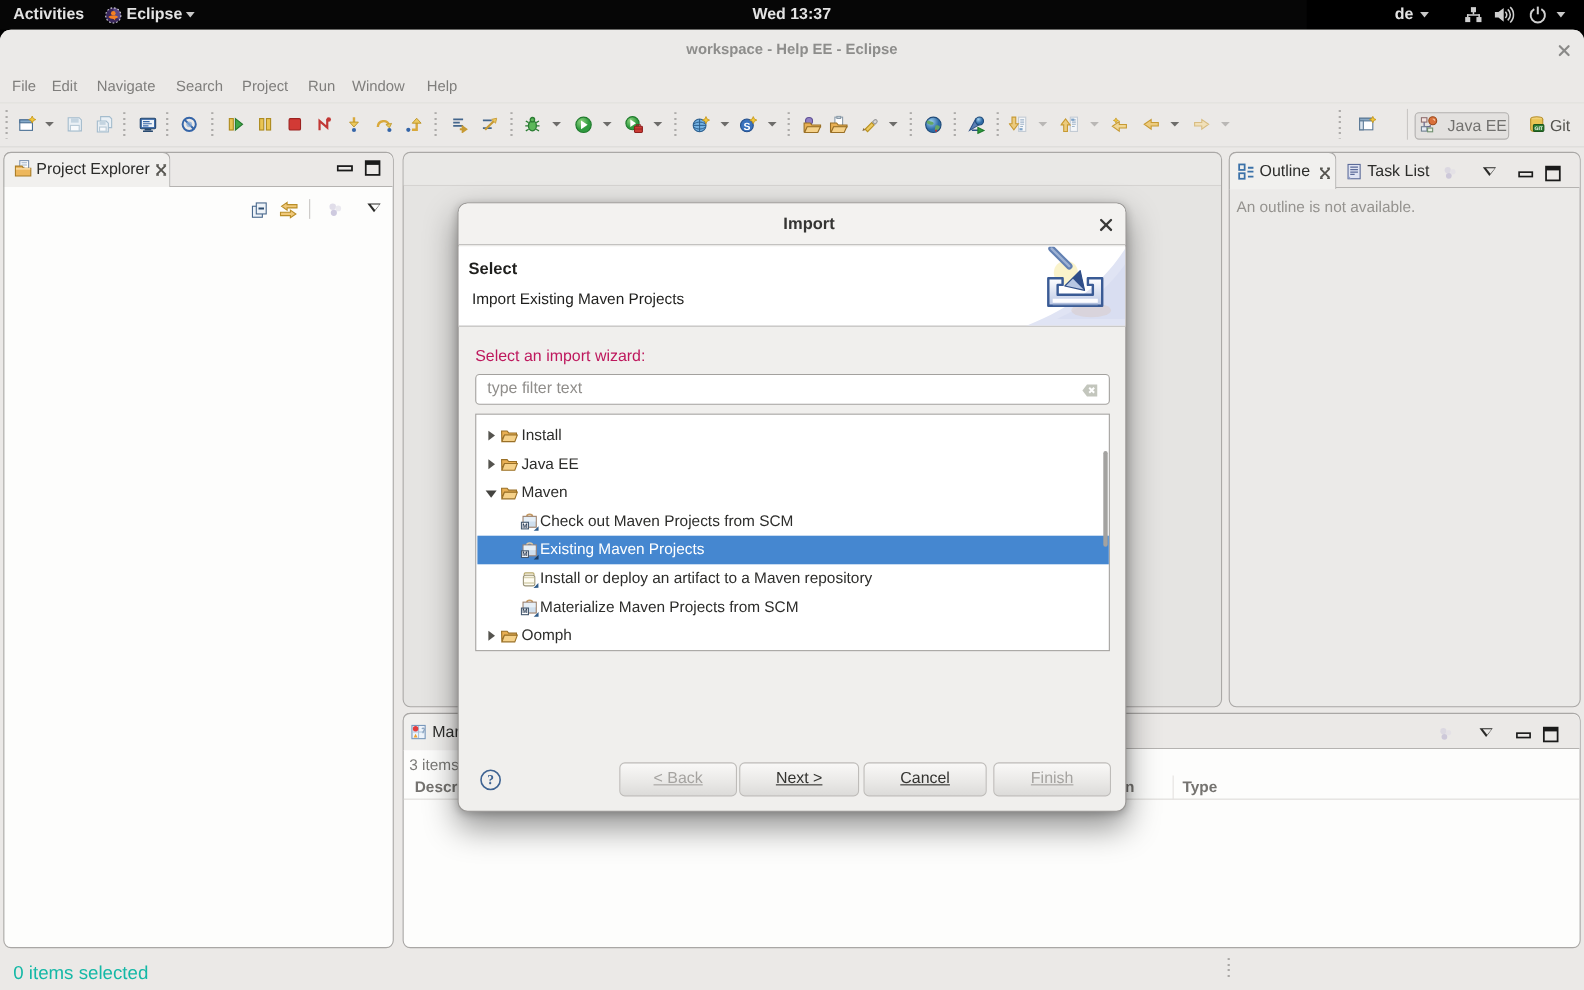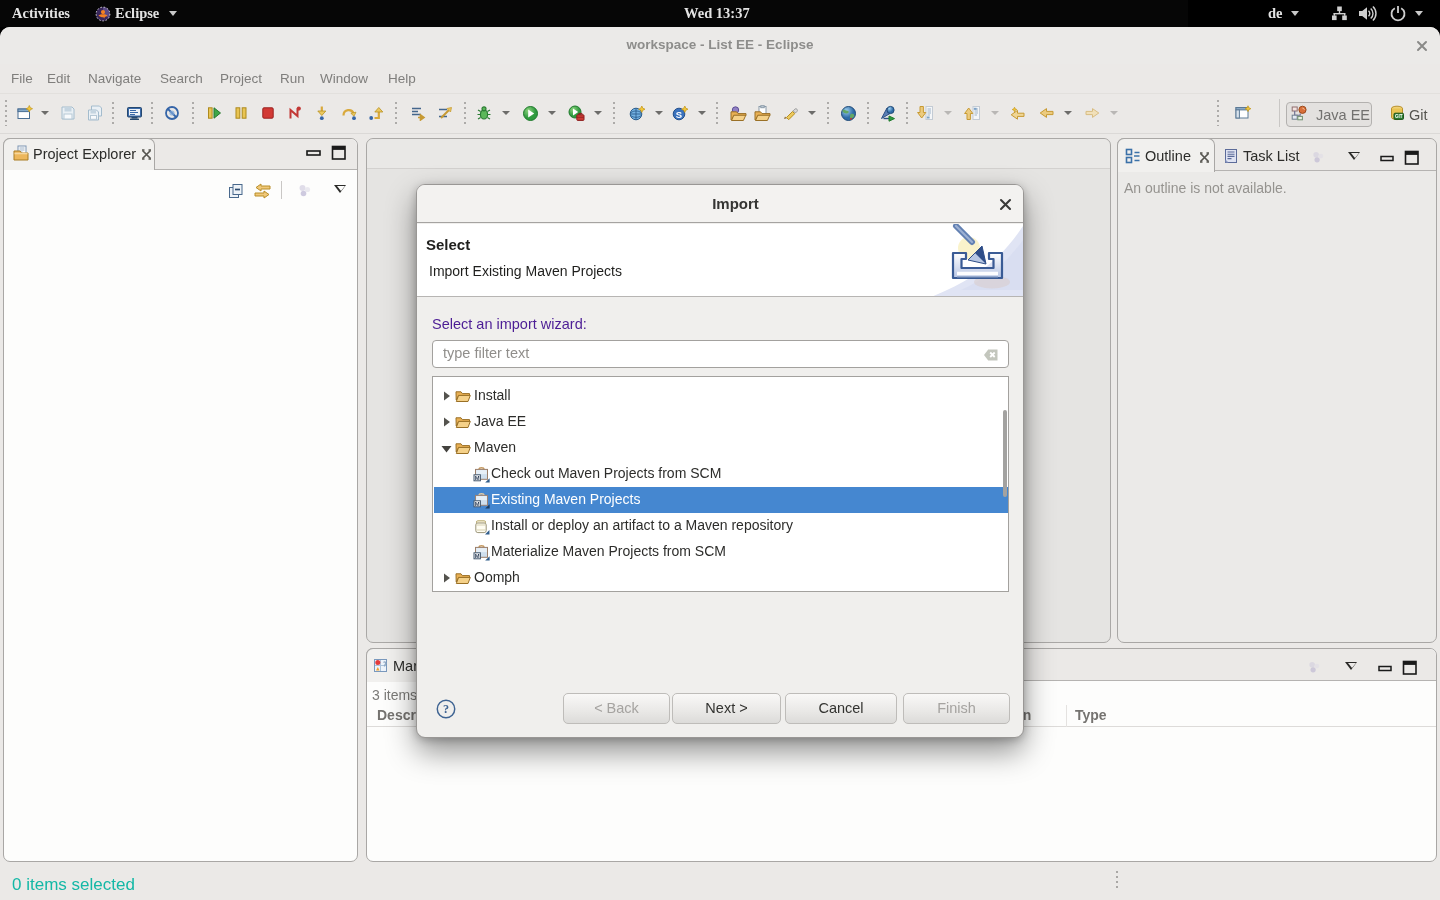--- a/index.html
+++ b/index.html
@@ -1,21 +1,21 @@
 <!DOCTYPE html>
 <html><head>
 <meta charset="utf-8">
 <style>
   * { margin:0; padding:0; box-sizing:border-box; }
   html,body { width:1440px; height:900px; overflow:hidden; }
   body { font-family:"Liberation Sans",sans-serif; background:#000; position:relative; }
   .abs { position:absolute; }
   svg { display:block; }
   
-  #topbar { position:absolute; left:0; top:0; width:1188px; height:27px; background:#060606; color:#e3e3e3; font-size:14.5px; font-weight:bold;font-family:Liberation Serif, serif; }
+  #topbar { position:absolute; left:0; top:0; width:1188px; height:27px; background:#060606; color:#e3e3e3; font-size:14.5px; font-weight:bold; }
   #topbar .it { position:absolute; top:4.5px; }
   .tri-dn { display:inline-block; width:0; height:0; border-left:4.5px solid transparent; border-right:4.5px solid transparent; border-top:5px solid #c9c9c9; }
   
   #win { position:absolute; left:0; top:27px; width:1440px; height:873px; background:#ebe9e7; border-radius:10px 10px 0 0; }
   #titlebar { position:absolute; left:0; top:27px; width:1440px; height:37px; border-radius:10px 10px 0 0; background:#ebeae8; }
   #titlebar .t { position:absolute; top:10px; width:100%; text-align:center; font-size:13.5px; font-weight:bold; color:#8d8d8b; }
   #menubar { position:absolute; left:0; top:64px; width:1440px; height:29px; }
   #menubar span { position:absolute; top:7px; font-size:13.5px; color:#7f7e7c; }
   #toolbar { position:absolute; left:0; top:93px; width:1440px; height:41px; border-top:1px solid #e2e0dd; border-bottom:1px solid #dbd9d7; }
   .tbi { position:absolute; top:105px; }
@@ -27,21 +27,21 @@
   .panel { position:absolute; background:#fdfdfc; border:1px solid #a9a7a5; border-radius:7px; }
   .tabstrip { position:absolute; left:0; top:0; width:100%; background:#ebe9e7; border-bottom:1px solid #b5b3b1; border-radius:7px 7px 0 0; }
   .tab-active { position:absolute; background:#f1f0ee; border:1px solid #a9a7a5; border-bottom:none; border-radius:7px 7px 0 0; }
   .tabtxt { font-size:14.5px; color:#2c2c2a; }
   .dim { color:#95938f; }
   
   #dlg { position:absolute; left:416px; top:184px; width:608px; height:554px; background:#f0efed; border:1px solid #999795; border-radius:9px; box-shadow:0 14px 30px rgba(0,0,0,.42), 0 2px 8px rgba(0,0,0,.22); }
   #dlg-title { position:absolute; left:0; top:0; width:100%; height:38px; background:#f3f2f0; border-bottom:1px solid #a5a3a1; border-radius:8px 8px 0 0; }
   #dlg-title .t { position:absolute; top:10px; width:100%; text-align:center; font-weight:bold; font-size:15px; color:#353533;padding-left:31px; }
   #dlg-head { position:absolute; left:0; top:39px; width:100%; height:73px; background:#fff; border-bottom:1px solid #b7b5b3; overflow:hidden; }
-  .btn { position:absolute; height:31px; border:1px solid #bebcb9; border-radius:5px; background:linear-gradient(#f9f8f7,#e9e8e6 60%,#dcdbd9); font-size:14.5px; color:#333330; text-align:center; line-height:29px; }
+  .btn { position:absolute; height:31px; border:1px solid #bebcb9; border-radius:5px; background:linear-gradient(#f9f8f7,#e9e8e6 60%,#dcdbd9); font-size:14.5px; color:#333330; text-align:center; line-height:29px;text-decoration:underline; }
   .btn.dis { color:#a5a3a0; }
   .row { position:absolute; left:1px; height:26px; font-size:14px; color:#2d2d2b; white-space:nowrap; }
   .row .lbl { position:absolute; top:4px;text-align:right; }
 </style>
 </head>
 <body>
 
 <div id="topbar">
   <span class="it" style="left:12px;">Activities</span>
   <svg class="abs" style="left:95px;top:5.5px;" width="16" height="16" viewBox="0 0 16 16">
@@ -72,21 +72,21 @@
   </svg>
   <svg class="abs" style="left:1389px;top:4.5px;" width="18" height="18" viewBox="0 0 18 18">
     <path d="M5.8 3.2a6.5 6.5 0 1 0 6.4 0" fill="none" stroke="#cfcfcf" stroke-width="1.8"></path>
     <rect x="8.1" y="1" width="1.8" height="7" fill="#cfcfcf"></rect>
   </svg>
   <div class="abs tri-dn" style="left:1415px;top:11px;"></div>
 </div>
 
 <div id="win"></div>
 <div id="titlebar">
-    <div class="t">workspace - List EE - Eclipse</div>
+    <div class="t">workspace - Help EE - Eclipse</div>
   <svg class="abs" style="left:1416px;top:12.5px;" width="12" height="12" viewBox="0 0 12 12">
     <path d="M2 2l8 8M10 2l-8 8" stroke="#8a8a88" stroke-width="2" stroke-linecap="round"></path>
   </svg>
 </div>
 <div id="menubar">
   <span style="left:11px;">File</span>
   <span style="left:47px;">Edit</span>
   <span style="left:88px;">Navigate</span>
   <span style="left:160px;">Search</span>
   <span style="left:220px;">Project</span>
@@ -446,21 +446,21 @@
       <g>
         <path d="M63 2 L79 18" stroke="#6280b2" stroke-width="6" stroke-linecap="round"></path>
         <path d="M63 2 L79 18" stroke="#9db1d3" stroke-width="2.2" stroke-linecap="round"></path>
         <path d="M93 40 L89 22 L75 36 Z" fill="#b7c7e3" stroke="#2e4d86" stroke-width="1" stroke-linejoin="round"></path>
         <path d="M93 40 L89 22 L82 29 Z" fill="#2f4e89"></path>
       </g>
     </svg>
     <span class="abs" style="left:9px;top:12px;font-size:15px;font-weight:bold;color:#1f1f1d;">Select</span>
     <span class="abs" style="left:12px;top:39px;font-size:14px;color:#1f1f1d;">Import Existing Maven Projects</span>
   </div>
-  <span class="abs" style="left:15px;top:131px;font-size:14.5px;color:#4c1d95;">Select an import wizard:</span>
+  <span class="abs" style="left:15px;top:131px;font-size:14.5px;color:#be185d;">Select an import wizard:</span>
 
   <div class="abs" style="left:15px;top:155px;width:577px;height:28px;background:#fff;border:1px solid #a3a19e;border-radius:4px;">
     <span class="abs" style="left:10px;top:4px;font-size:14.5px;color:#908e8b;">type filter text</span>
     <svg class="abs" style="right:9px;top:5.5px;" width="16" height="16" viewBox="0 0 16 16">
       <path d="M5.2 2.5h9.3v11H5.2L1 8z" fill="#c3c6bd"></path>
       <path d="M7.2 5.5l4.5 4.5M11.7 5.5l-4.5 4.5" stroke="#fff" stroke-width="1.8"></path>
     </svg>
   </div>
 
   <div class="abs" style="left:15px;top:191px;width:577px;height:216px;background:#fff;border:1px solid #a3a19e;overflow:hidden;">

